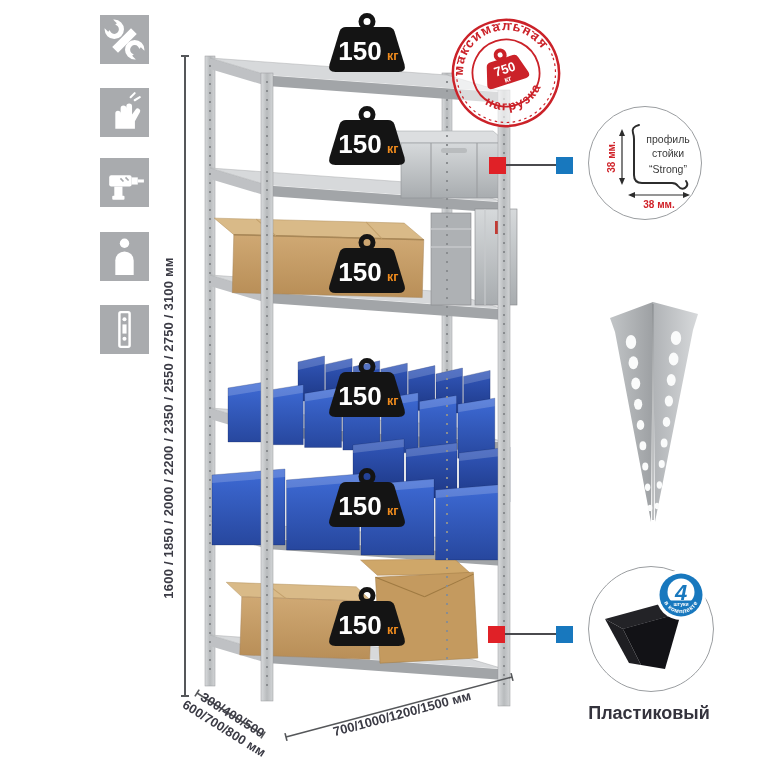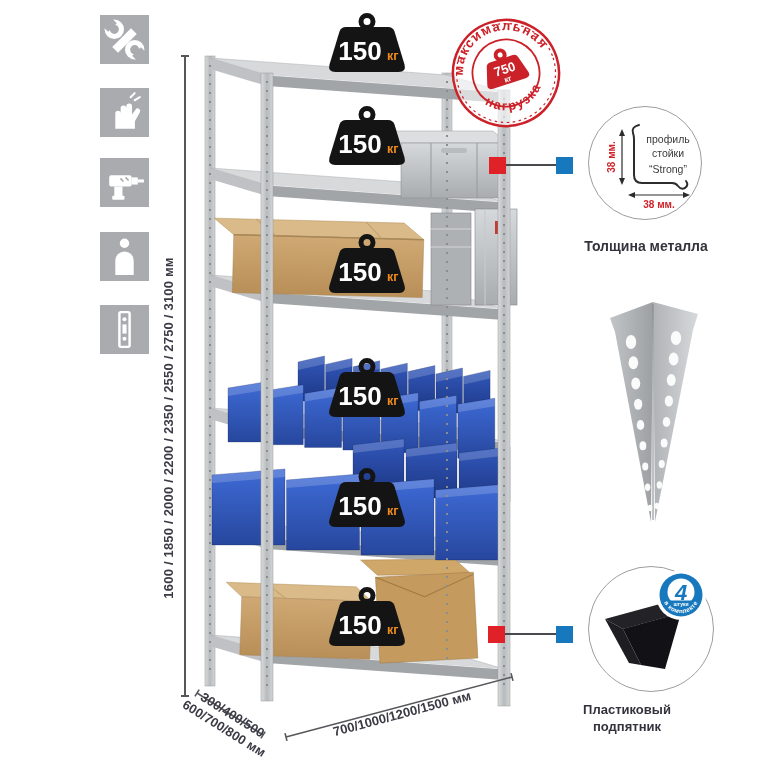--- a/index.html
+++ b/index.html
@@ -331,21 +331,20 @@
       <line x1="44" y1="88" x2="96" y2="88" stroke="#2c2c2c" stroke-width="1.2"></line>
       <polygon points="39,88 46,85 46,91" fill="#2c2c2c"></polygon>
       <polygon points="101,88 94,85 94,91" fill="#2c2c2c"></polygon>
       <text class="profile-dim" x="70" y="101" text-anchor="middle">38 мм.</text>
       <text class="profile-label" x="79" y="36" text-anchor="middle">профиль</text>
       <text class="profile-label" x="79" y="50" text-anchor="middle">стойки</text>
       <text class="profile-label" x="79" y="66" text-anchor="middle">“Strong”</text>
     </svg>
   </div>
   <div class="caption" style="left:573px;top:237px;width:146px">
-    <div>Толщина металла</div>
   </div>
 
   <svg id="post-svg" class="abs" style="left:598px;top:296px" width="110" height="230" viewBox="0 0 110 230">
     <defs>
       <linearGradient id="gl" x1="0" y1="0" x2="1" y2="0">
         <stop offset="0" stop-color="#c2c5c7"></stop>
           <stop offset="1" stop-color="#9da0a3"></stop>
       </linearGradient>
       <linearGradient id="gr" x1="0" y1="0" x2="1" y2="0">
         <stop offset="0" stop-color="#b0b3b6"></stop>
@@ -390,23 +389,22 @@
         <circle cx="26" cy="26" r="21.5" fill="#1878be"></circle>
         <circle cx="26" cy="23" r="13.5" fill="#ffffff"></circle>
         <text class="badge4-num" x="26" y="31" text-anchor="middle">4</text>
         <rect x="10" y="31.5" width="32" height="7" rx="2" fill="#1878be"></rect>
         <text class="badge4-sub" x="26" y="36.5" text-anchor="middle">штуки</text>
         <path id="arcK" d="M 8 30 A 18.5 18.5 0 0 0 44 30" fill="none"></path>
         <text class="badge4-arc"><textPath href="#arcK" startOffset="50%" text-anchor="middle">в комплекте</textPath></text>
       </svg>
     </div>
   </div>
-  <div class="caption" style="left:559px;top:702px;width:136px;font-size:13px">
+  <div class="caption" style="left:581px;top:702px;width:136px;font-size:18px">
     <div>Пластиковый</div>
-    <div>подпятник</div>
   </div>
 
   <svg class="abs" style="left:170px;top:655px" width="380" height="110" viewBox="0 0 380 110">
     <line x1="27" y1="38" x2="93" y2="80" stroke="#55575a" stroke-width="1.6"></line>
     <line x1="29.2" y1="34.6" x2="24.9" y2="41.4" stroke="#55575a" stroke-width="1.6"></line>
     <line x1="95.2" y1="76.6" x2="90.9" y2="83.4" stroke="#55575a" stroke-width="1.6"></line>
     <line x1="116" y1="82" x2="342" y2="22" stroke="#55575a" stroke-width="1.6"></line>
     <line x1="117" y1="85.9" x2="115" y2="78.1" stroke="#55575a" stroke-width="1.6"></line>
     <line x1="343" y1="25.9" x2="341" y2="18.1" stroke="#55575a" stroke-width="1.6"></line>
   </svg>

